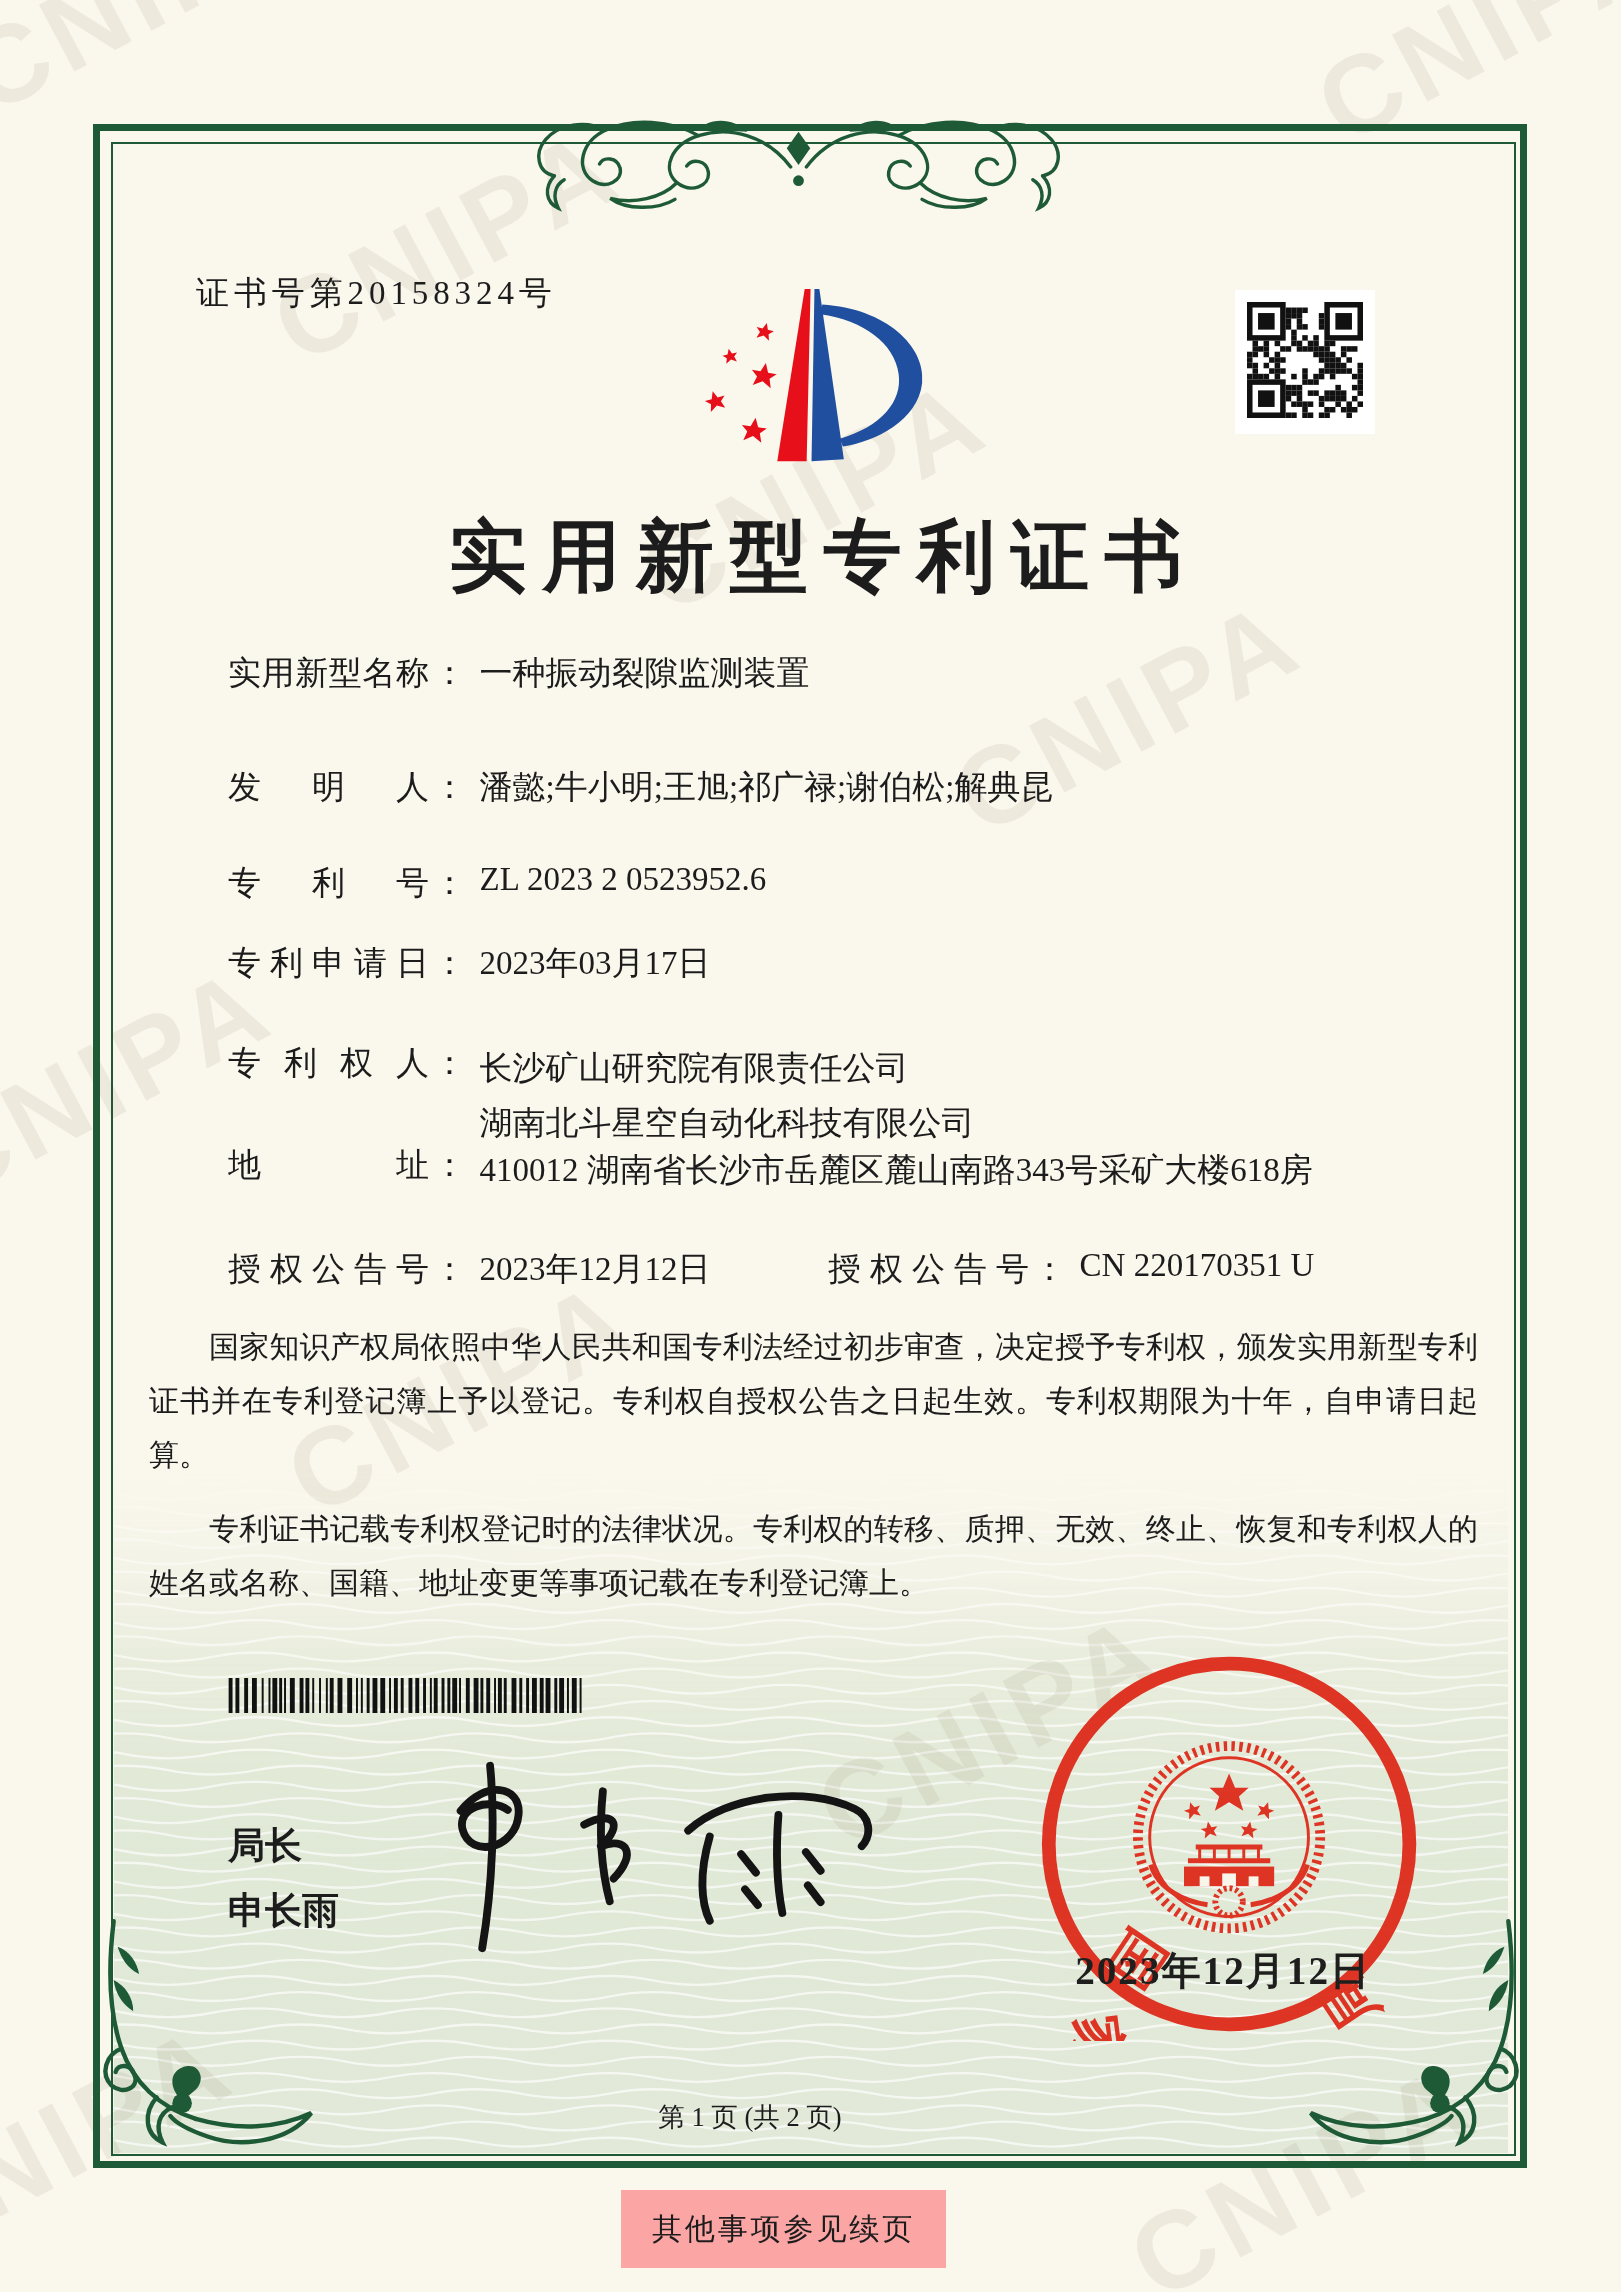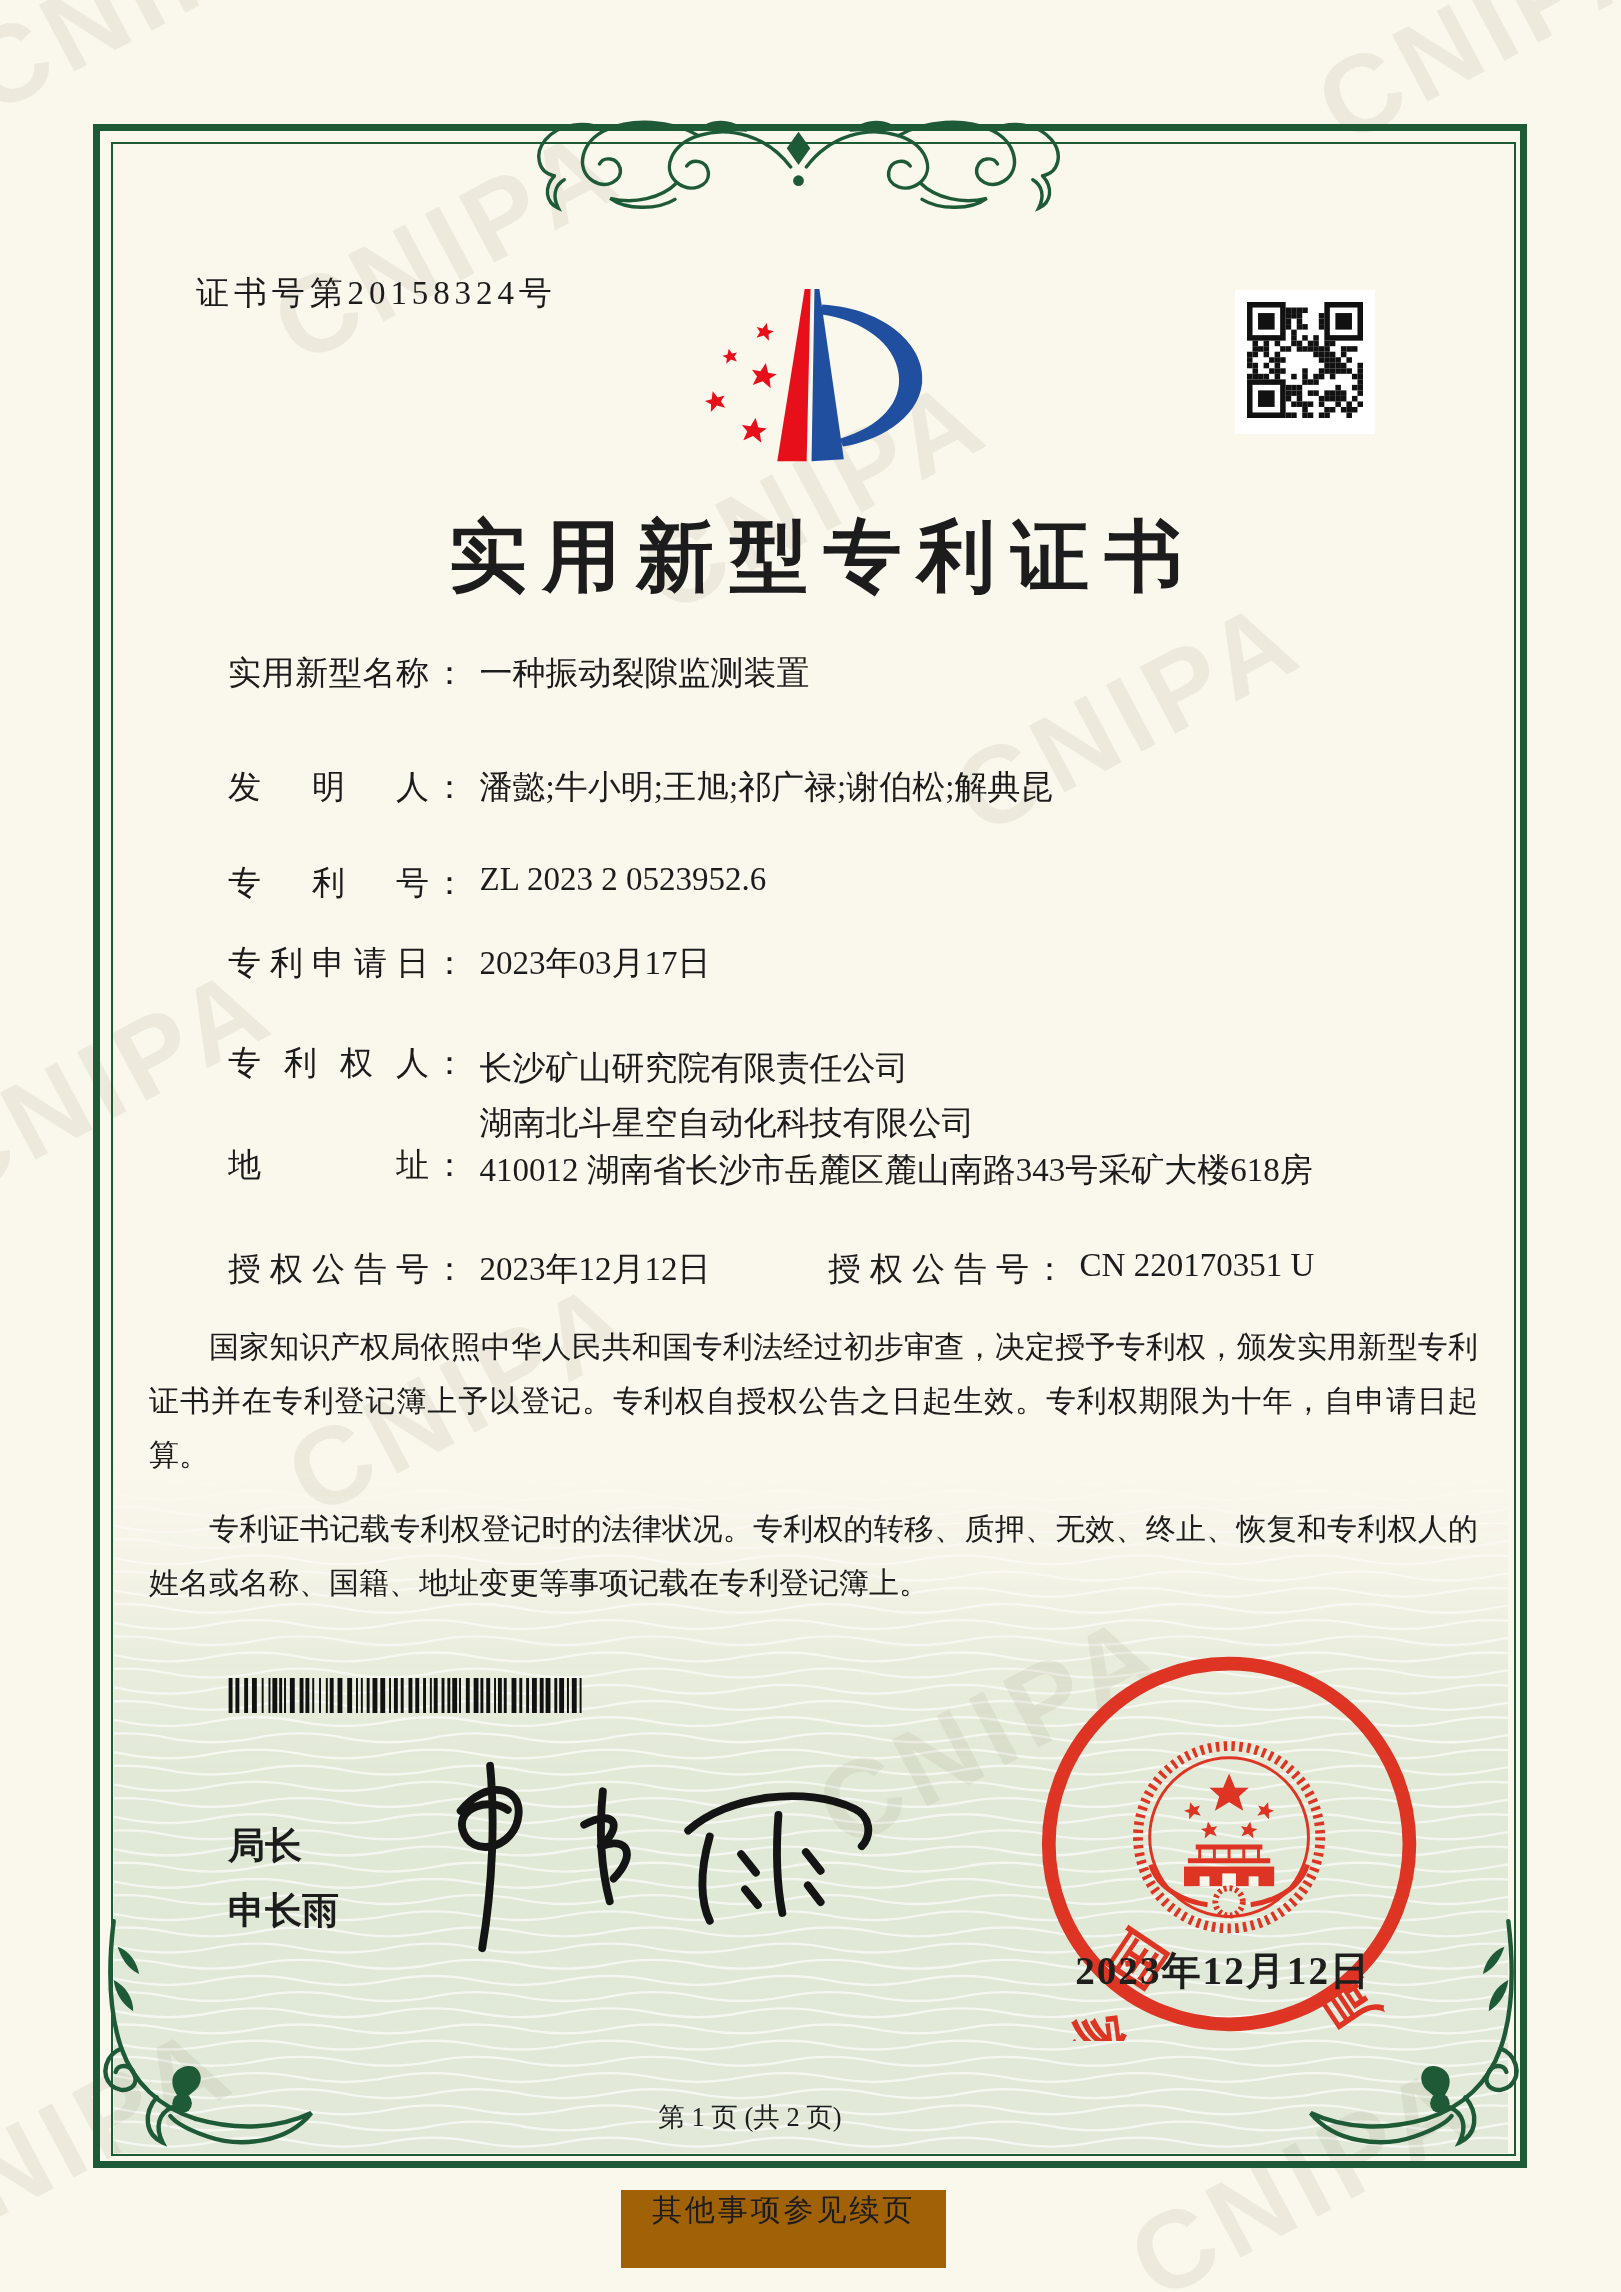--- a/index.html
+++ b/index.html
@@ -41,22 +41,22 @@
   .paras p + p{margin-top:19.6px;}
   .barcode{position:absolute;left:227px;top:1678px;}
   .director-title{position:absolute;left:228px;top:1821px;font-size:37px;font-weight:bold;
                   font-family:"Liberation Sans","DejaVu Sans",sans-serif;}
   .director-name{position:absolute;left:228px;top:1886px;font-size:37px;font-weight:bold;
                  font-family:"Liberation Sans","DejaVu Sans",sans-serif;}
   .signature{position:absolute;left:392px;top:1754px;}
   .seal{position:absolute;left:1037px;top:1649px;opacity:.95;}
   .page-footer{position:absolute;left:750px;top:2099px;transform:translateX(-50%);
                font-size:26.5px;white-space:nowrap;}
-  .cont-note{position:absolute;left:621px;top:2190px;width:325px;height:78px;background:#a16207;
-             display:flex;justify-content:center;font-size:30px;letter-spacing:2.9px;}
+  .cont-note{position:absolute;left:621px;top:2190px;width:325px;height:78px;background:#fca5a5;
+             display:flex;align-items:center;justify-content:center;font-size:30px;letter-spacing:2.9px;}
 </style>
 </head>
 <body>
 
 <div class="wm" style="left:-49px;top:-69px">CNIPA</div>
 <div class="wm" style="left:1304px;top:-39px">CNIPA</div>
 <div class="wm" style="left:260px;top:181px">CNIPA</div>
 <div class="wm" style="left:627px;top:431px">CNIPA</div>
 <div class="wm" style="left:941px;top:652px">CNIPA</div>
 <div class="wm" style="left:-88px;top:1019px">CNIPA</div>

